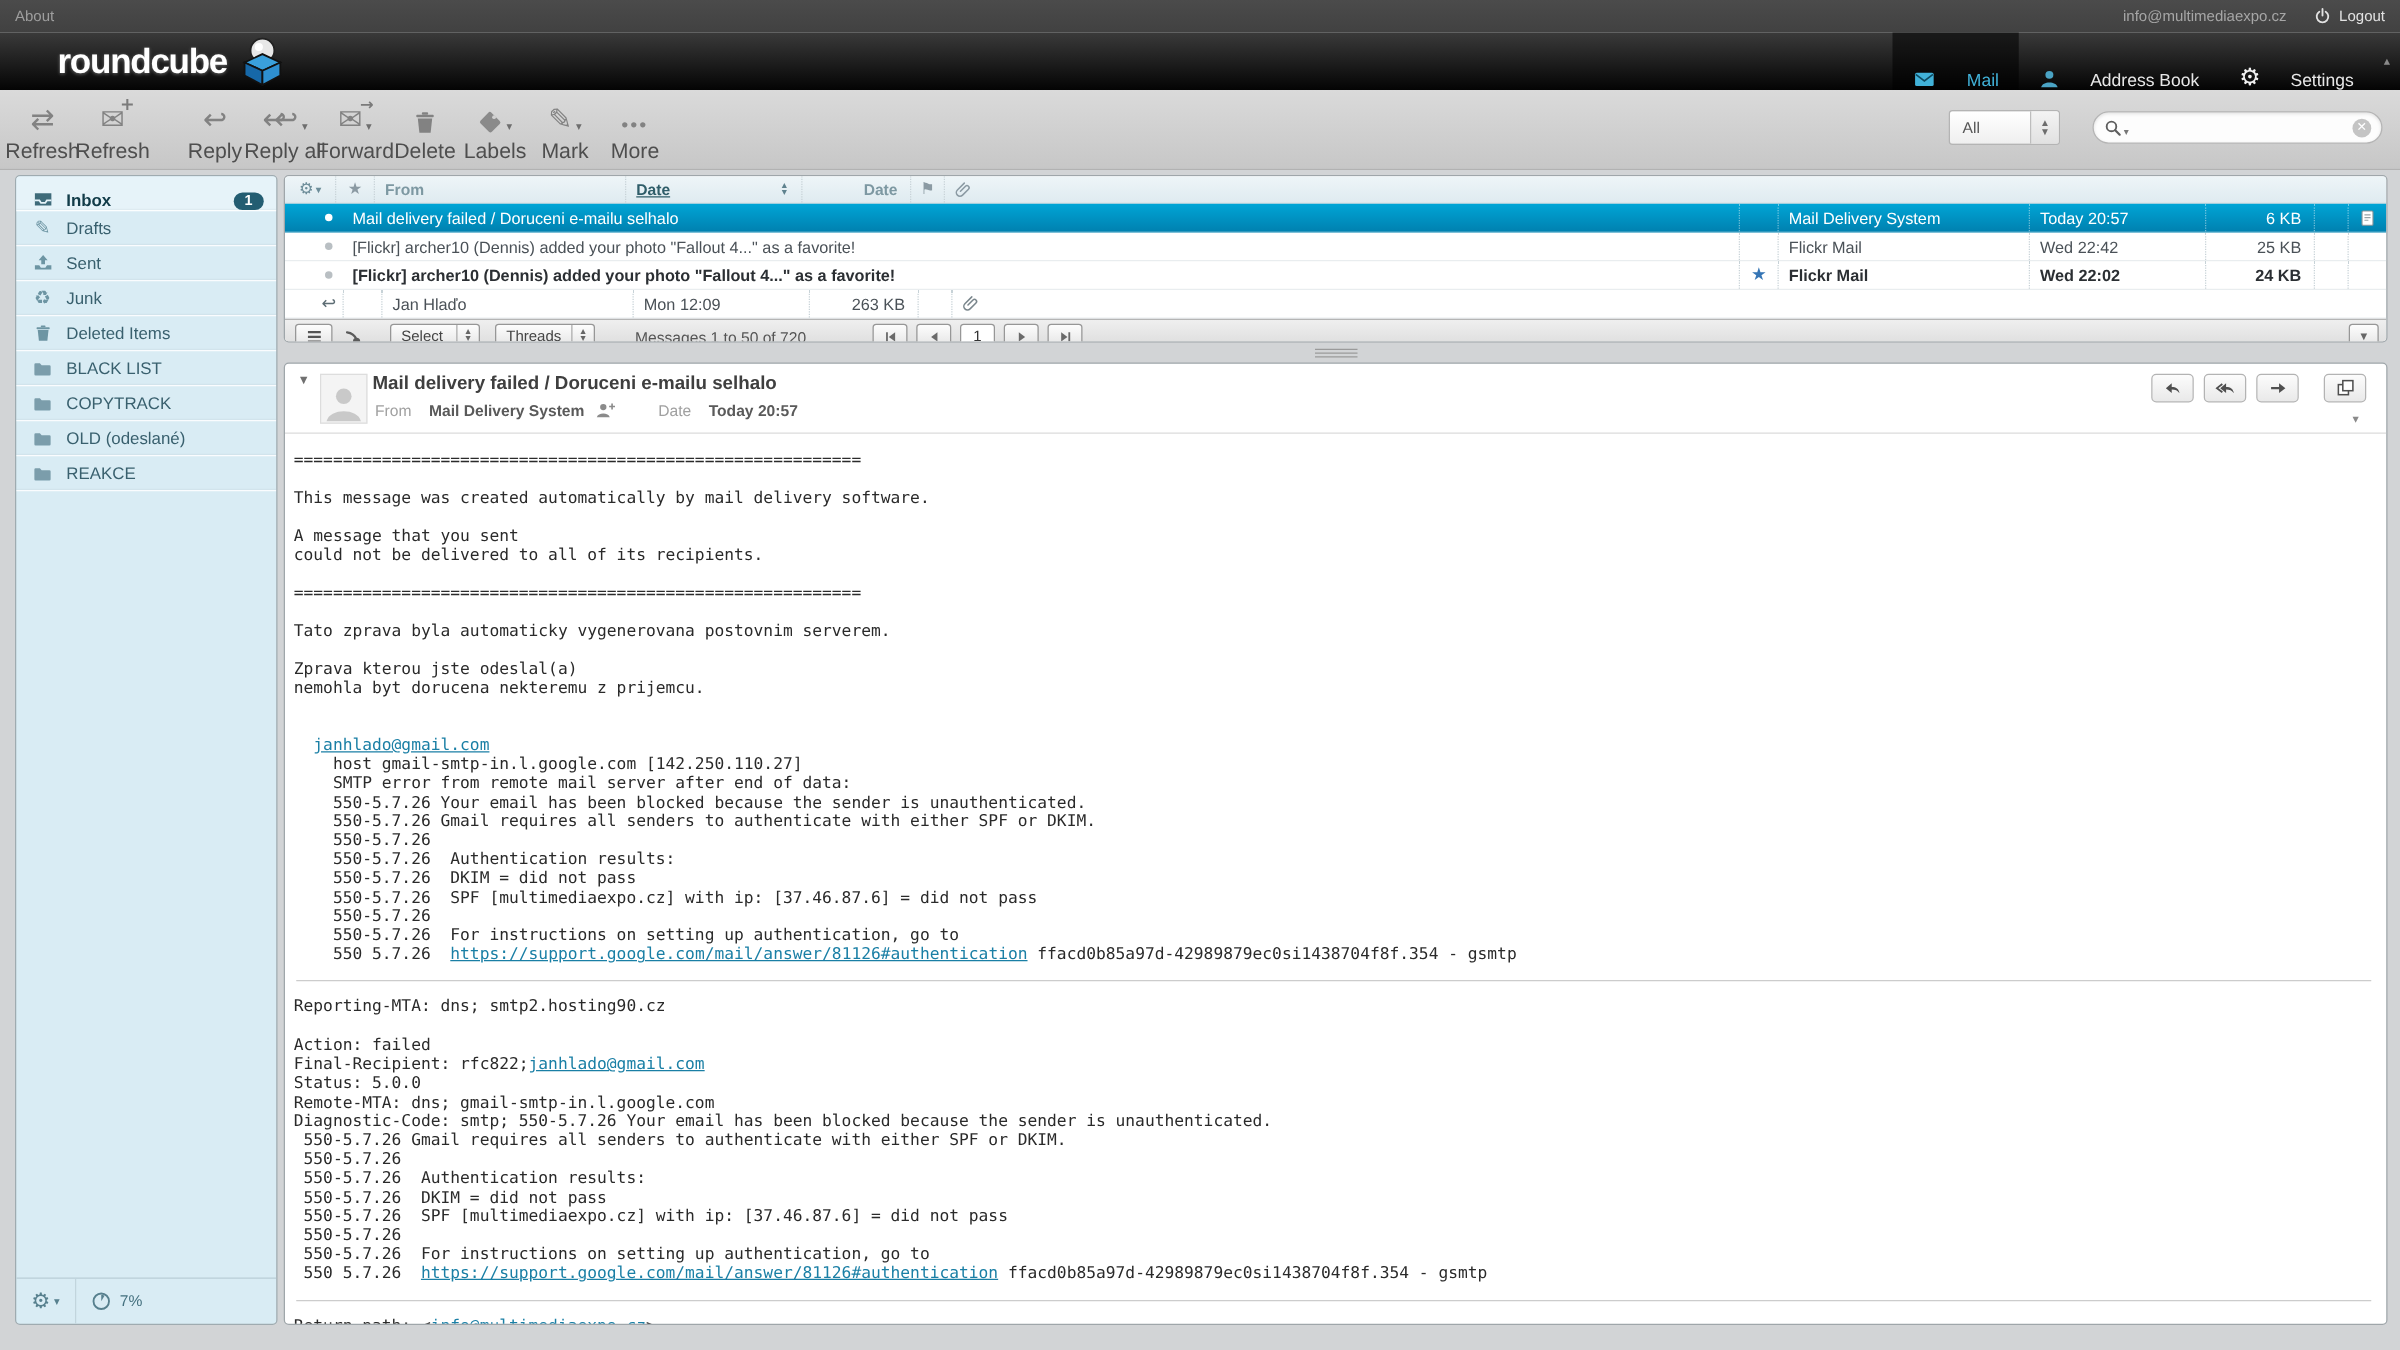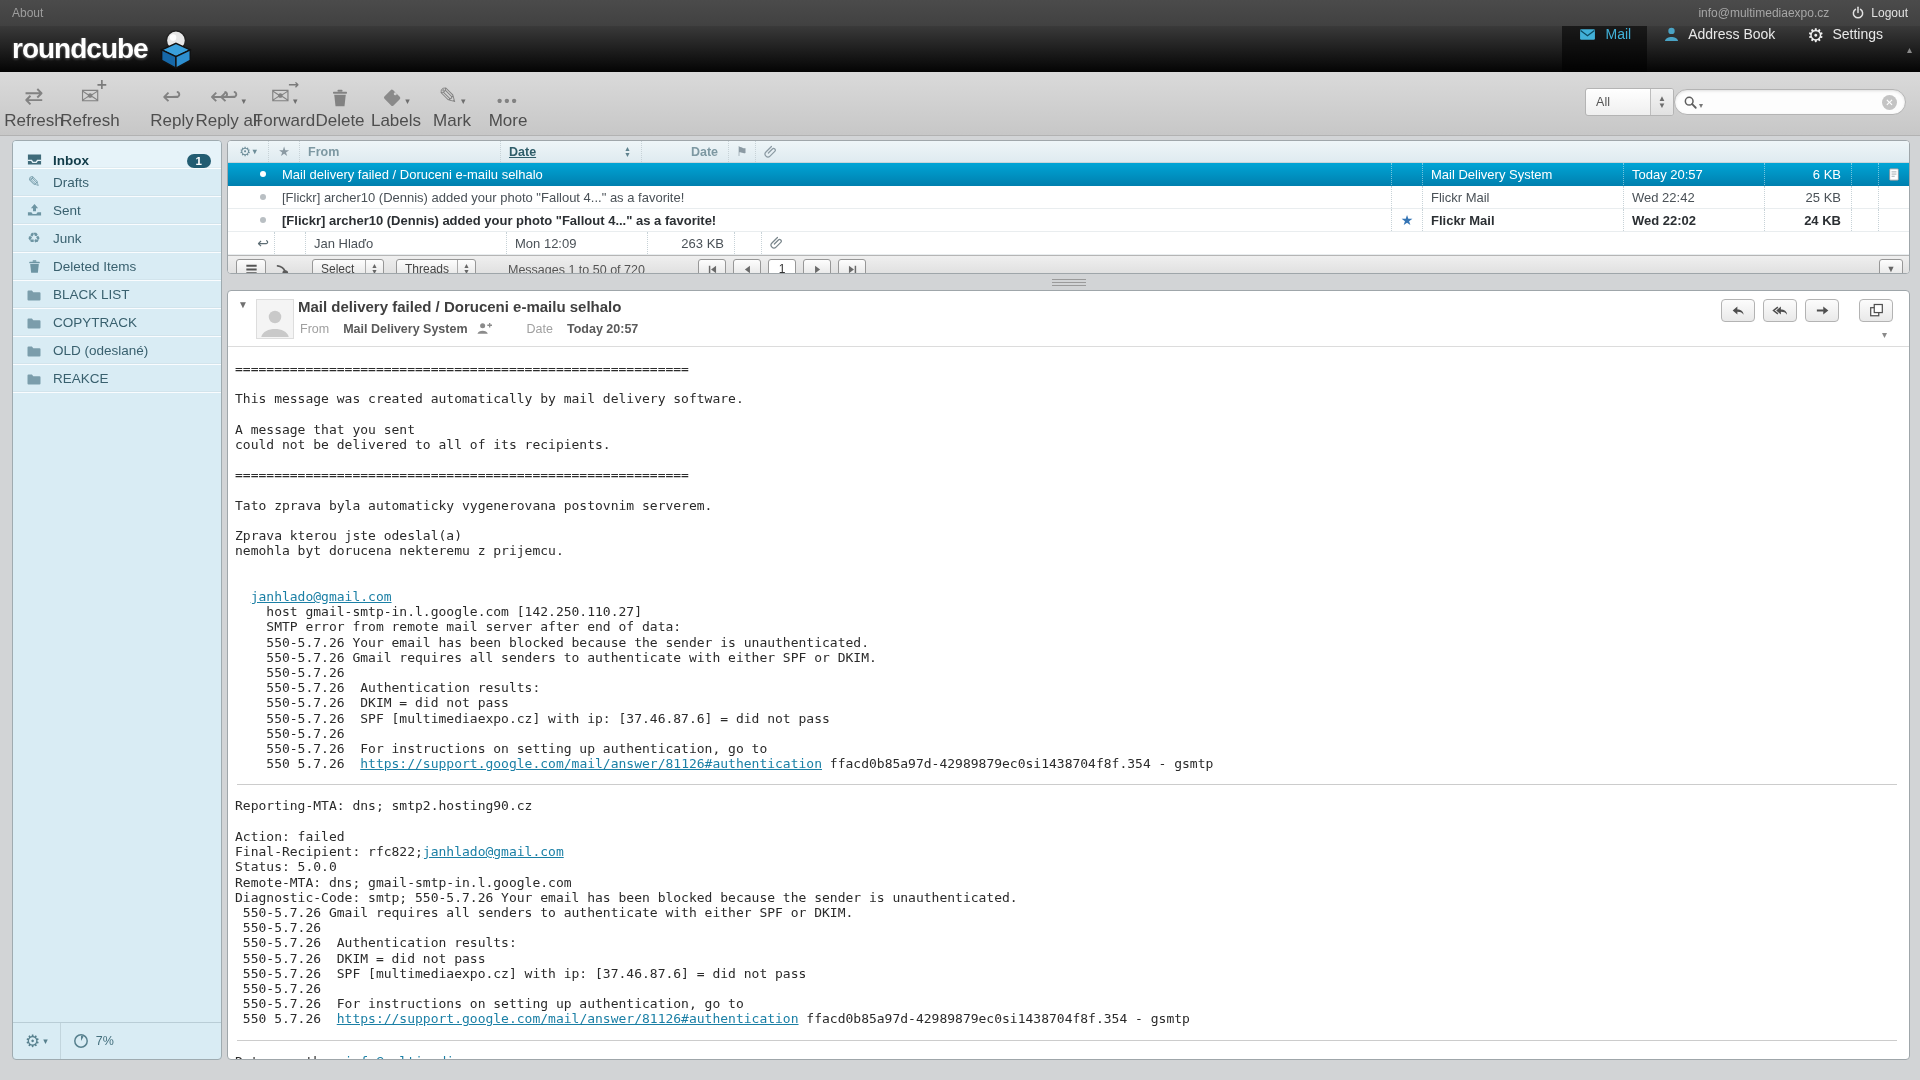--- a/index.html
+++ b/index.html
@@ -14,46 +14,46 @@
   
   .topline{position:absolute;left:0;top:0;right:0;height:26px;background:linear-gradient(#4b4b4b,#414141);
     display:flex;align-items:center;font-size:12px;color:#9e9e9e;padding:0 12px;box-sizing:border-box;}
   .topline .spacer{flex:1;}
   .topline .about{color:#9e9e9e;text-decoration:none;}
   .topline .email{color:#a6a6a6;margin-right:22px;}
   .topline .logout{color:#e2e2e2;display:flex;align-items:center;gap:6px;text-decoration:none;}
 
   
   .taskbar{position:absolute;left:0;top:26px;right:0;height:46px;background:linear-gradient(#3a3a3a,#040404);
-    display:flex;align-items:stretch;}
+    display:flex;align-items:stretch;padding-left:34px;}
   .logo{display:flex;align-items:center;gap:6px;padding-left:12px;}
   .logo .logotext{color:#fff;font-size:28px;font-weight:bold;letter-spacing:-1px;text-shadow:0 1px 3px rgba(255,255,255,.35);}
   .task-items{margin-left:auto;display:flex;align-items:stretch;}
-  .task-item{display:flex;align-items:flex-start;gap:8px;padding:0 16px;color:#e8e8e8;font-size:14px;cursor:pointer;}
+  .task-item{display:flex;align-items:flex-end;gap:24px;padding:0 16px;color:#e8e8e8;font-size:14px;cursor:pointer;}
   .task-item.active{background:rgba(0,0,0,.55);color:#41b1d8;}
   .task-item .gicon{font-size:17px;line-height:1;}
   .task-collapse{display:flex;align-items:center;padding:0 8px;color:#8a8a8a;font-size:10px;}
 
   
   .toolbar{position:absolute;left:0;top:72px;right:0;height:64px;
     background:linear-gradient(#dadada,#c7c7c7);border-bottom:1px solid #b2b2b2;box-sizing:border-box;}
   .tb-group{position:absolute;left:6px;top:4px;display:flex;}
   .tb-btn{display:flex;flex-direction:column;align-items:center;width:56px;padding-top:4px;cursor:pointer;}
   .tb-btn.gap{margin-left:26px;}
   .tb-iconrow{height:28px;display:flex;align-items:flex-end;justify-content:center;color:#808080;}
   .tb-glyph{font-size:23px;line-height:1;color:#828282;}
   .tb-label{font-size:17px;color:#4e4e4e;margin-top:3px;white-space:nowrap;}
   .tb-caret{font-size:9px;color:#6e6e6e;margin-left:3px;align-self:flex-end;padding-bottom:2px;}
   .fwd-wrap{position:relative;}
   .fwd-wrap .fwd-arrow{position:absolute;right:-9px;top:-7px;font-size:13px;font-weight:bold;color:#7b7b7b;}
   .cmp-wrap{position:relative;}
   .cmp-wrap .cmp-plus{position:absolute;right:-8px;top:-8px;font-size:14px;font-weight:bold;color:#7b7b7b;}
   .ra-second{margin-left:-10px;}
 
-  .search-zone{position:absolute;right:14px;top:16px;display:flex;align-items:center;}
+  .search-zone{position:absolute;right:14px;top:16px;display:flex;align-items:center;gap:26px;}
   .scope-select{display:flex;align-items:center;height:26px;background:linear-gradient(#fff,#efefef);
     border:1px solid #b4b4b4;border-radius:3px;overflow:hidden;cursor:pointer;}
   .scope-label{padding:0 10px;font-size:12.5px;color:#555;width:44px;}
   .scope-arrows{border-left:1px solid #bdbdbd;background:linear-gradient(#f4f4f4,#e1e1e1);height:100%;
     display:flex;flex-direction:column;align-items:center;justify-content:center;padding:0 7px;color:#6d6d6d;font-size:8px;line-height:7px;}
   .searchbox{width:232px;height:26px;background:#fdfdfd;border:1px solid #b4b4b4;border-radius:13px;
     display:flex;align-items:center;padding:0 8px;box-sizing:border-box;box-shadow:inset 0 1px 3px rgba(0,0,0,.12);}
   .searchbox .mag{color:#5e5e5e;display:flex;align-items:center;}
   .searchbox .mag-caret{font-size:8px;color:#777;margin:6px 0 0 1px;}
   .searchbox input{flex:1;border:0;outline:none;background:transparent;font-size:12.5px;color:#333;margin-left:6px;font-family:"Liberation Sans",sans-serif;}

